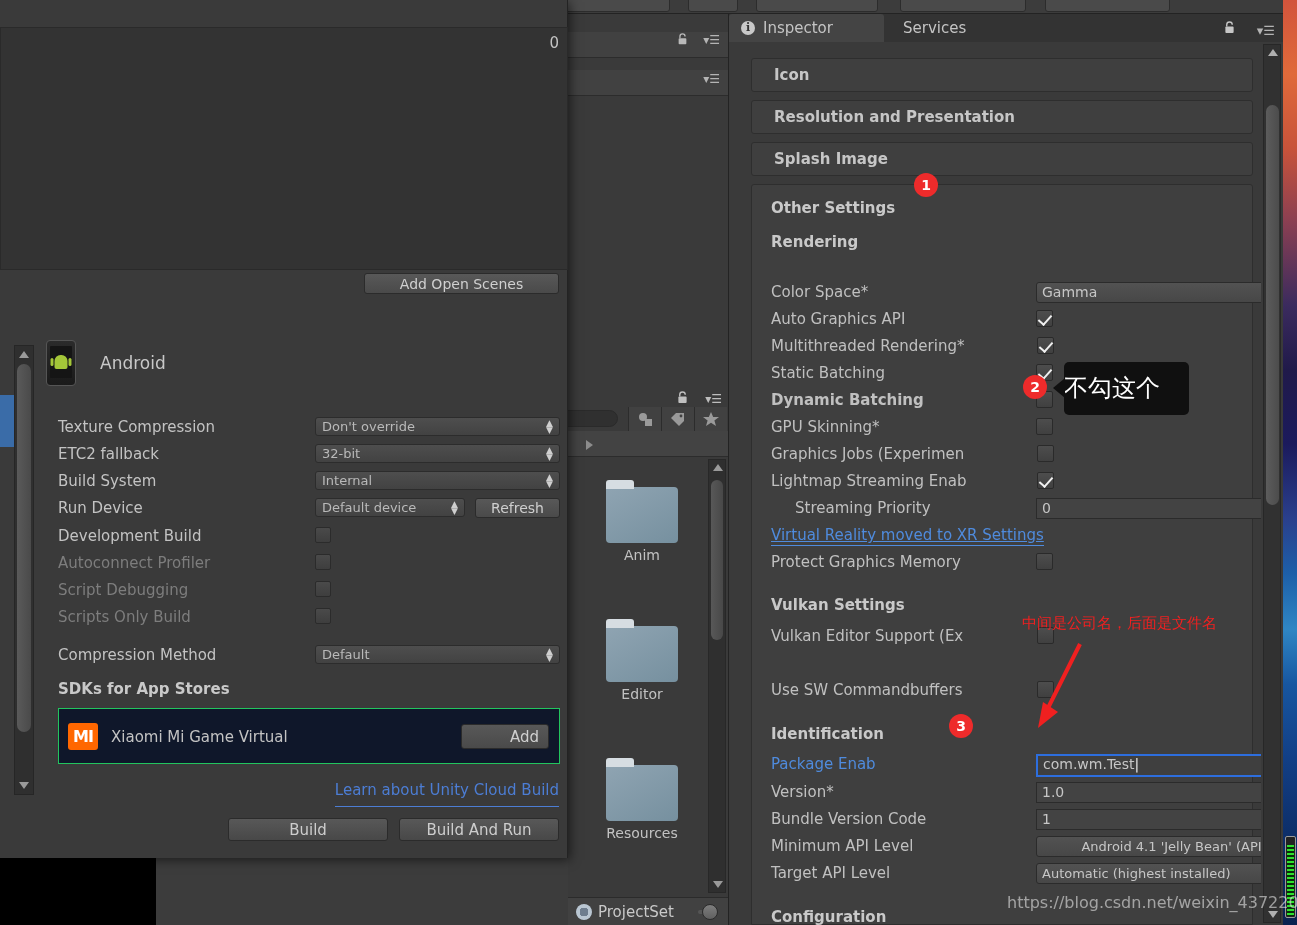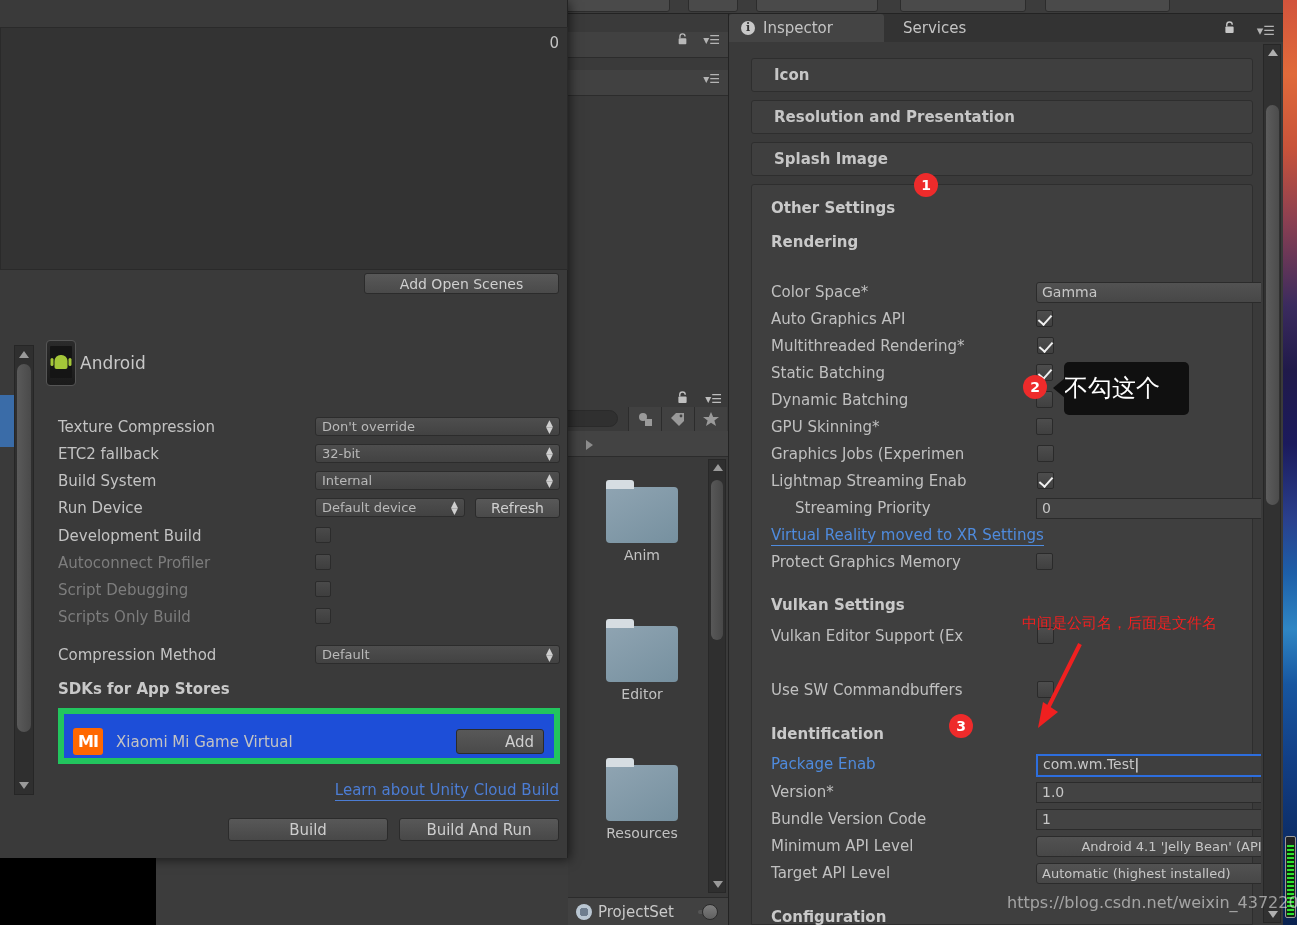--- a/index.html
+++ b/index.html
@@ -52,21 +52,21 @@
     position:absolute; right:8px; top:6px; font-size:15px; color:#c4c4c4;
   }
   #add-open-scenes{
     position:absolute; right:8px; top:273px; width:195px; height:21px;
     background:linear-gradient(to bottom,#585858,#4a4a4a);
     border:1px solid #2b2b2b; border-radius:3px;
     color:#d0d0d0; font-size:14px; text-align:center; line-height:20px;
   }
   
   #platform-row{
-    position:absolute; left:46px; top:340px; display:flex; align-items:center; gap:4px;
+    position:absolute; left:46px; top:340px; display:flex; align-items:center; gap:24px;
   }
   #android-icon{
     width:30px; height:46px; border-radius:4px;
     background:linear-gradient(to bottom,#2b2b2b,#1a1a1a);
     border:1px solid #555; position:relative;
   }
   #android-icon .screen{
     position:absolute; left:3px; top:5px; right:3px; bottom:7px;
     background:#151515; border-radius:1px;
   }
@@ -101,38 +101,38 @@
   }
   #btn-refresh{
     position:absolute; left:417px; top:0; width:85px; height:20px;
     background:linear-gradient(to bottom,#585858,#4a4a4a);
     border:1px solid #2b2b2b; border-radius:3px;
     color:#cfcfcf; font-size:14px; text-align:center; line-height:19px;
   }
   #sdk-head{ position:absolute; left:58px; top:680px; font-weight:bold; font-size:15px; color:#c9c9c9; }
   #sdk-box{
     position:absolute; left:58px; top:708px; width:502px; height:56px;
-    background:#1d4ed8; border:6px solid #22c55e;
+    background:#0f172a; border:1px solid #22c55e;
   }
   #mi-logo{
     position:absolute; left:9px; top:14px; width:30px; height:27px;
     background:#ff6700; border-radius:3px; color:#fff;
     font-weight:bold; font-size:16px; text-align:center; line-height:27px;
     letter-spacing:-1px;
   }
   #sdk-name{ position:absolute; left:52px; top:19px; font-size:15px; color:#c3c3c3; }
   #sdk-add{
     position:absolute; right:10px; top:15px; width:88px; height:25px;
     background:linear-gradient(to bottom,#585858,#4a4a4a);
     border:1px solid #2b2b2b; border-radius:3px;
     color:#cfcfcf; font-size:15px; text-align:center; line-height:24px;padding-left:39px;
   }
   #cloud-link{
     position:absolute; right:8px; top:781px; font-size:15px; color:#4c7dd4;
-    border-bottom:1px solid #4c7dd4; padding-bottom:1px;
+    border-bottom:1px solid #4c7dd4; padding-bottom:7px;
   }
   #btn-build{
     position:absolute; left:228px; top:818px; width:160px; height:23px;
     background:linear-gradient(to bottom,#585858,#484848);
     border:1px solid #2b2b2b; border-radius:3px;
     color:#cdcdcd; font-size:15px; text-align:center; line-height:22px;
   }
   #btn-build-run{
     position:absolute; left:399px; top:818px; width:160px; height:23px;
     background:linear-gradient(to bottom,#585858,#484848);
@@ -543,41 +543,41 @@
       <div class="icheck on"></div>
     </div>
     <div class="irow" style="top:321px;">
       <div class="ilabel">Static Batching</div>
       <div class="icheck on"></div>
     </div>
     <div class="irow" style="top:294px;">
       <div class="ilabel">Multithreaded Rendering*</div>
       <div class="icheck on" style="left:266px;"></div>
     </div>
-    <div class="irow" style="top:348px;">
+    <div class="irow" style="top:348px;font-weight:bold;">
       <div class="ilabel">Dynamic Batching</div>
       <div class="icheck"></div>
     </div>
     <div class="irow" style="top:375px;">
       <div class="ilabel">GPU Skinning*</div>
       <div class="icheck"></div>
     </div>
     <div class="irow" style="top:402px;">
       <div class="ilabel">Graphics Jobs (Experimen</div>
       <div class="icheck" style="left:266px;"></div>
     </div>
     <div class="irow" style="top:429px;">
       <div class="ilabel">Lightmap Streaming Enab</div>
       <div class="icheck on" style="left:266px;"></div>
     </div>
     <div class="irow" style="top:456px;">
       <div class="ilabel indent">Streaming Priority</div>
       <div class="ifield"><span>0</span></div>
     </div>
-    <div id="vr-link" style="top:484px;">Virtual Reality moved to XR Settings</div>
+    <div id="vr-link" style="top:484px;text-decoration:underline;">Virtual Reality moved to XR Settings</div>
     <div class="irow" style="top:510px;">
       <div class="ilabel">Protect Graphics Memory</div>
       <div class="icheck"></div>
     </div>
 
     <div class="group-head" style="top:554px;">Vulkan Settings</div>
     <div class="irow" style="top:584px;">
       <div class="ilabel">Vulkan Editor Support (Ex</div>
       <div class="icheck" style="left:266px;"></div>
     </div>

